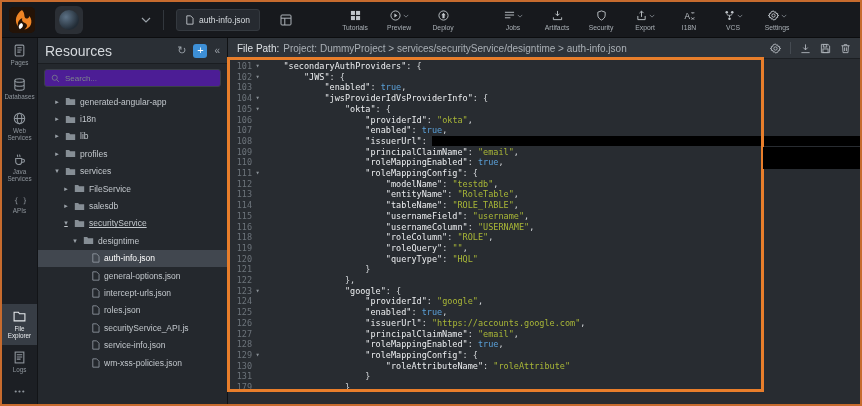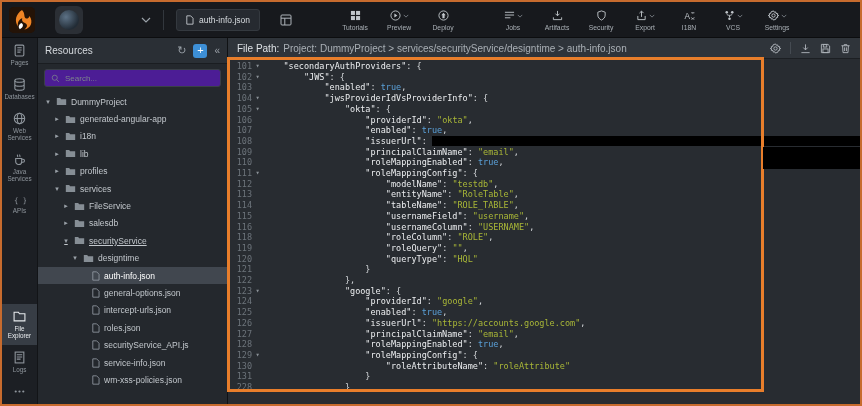--- a/index.html
+++ b/index.html
@@ -37,21 +37,21 @@
   .rail-item{display:flex;flex-direction:column;align-items:center;gap:2px;padding:6px 1px;
              color:#8f969d;font-size:6.3px;text-align:center;line-height:7px}
   .rail-item.active{background:#373d45;color:#e8ebee}
   .rail-spacer{flex:1}
 
   
   .resources{position:absolute;left:36px;top:36px;bottom:0;width:190px;background:#24282d;
              border-right:1px solid #101214;display:flex;flex-direction:column;z-index:4}
   .res-header{height:26px;flex:none;display:flex;align-items:center;gap:7px;padding:0 7px;
               background:#2a2f35;border-bottom:1px solid #1a1d21}
-  .res-title{flex:1;font-size:10px;color:#d5d9dd}
+  .res-title{flex:1;font-size:14px;color:#d5d9dd}
   .res-refresh{color:#9aa1a8;font-size:11px;line-height:11px}
   .res-plus{width:14px;height:14px;border-radius:3px;background:#3d8fd6;color:#fff;font-size:11px;
             line-height:13px;text-align:center}
   .res-collapse{color:#9aa1a8;font-size:10px}
   .res-search{margin:5px 6px 4px;height:18px;background:#4c1d95;border:1px solid #3a4047;
               border-radius:3px;display:flex;align-items:center;gap:5px;padding:0 6px}
   .res-search input{flex:1;background:transparent;border:0;outline:0;color:#aab0b6;
                     font-size:8px;font-family:"Liberation Sans",sans-serif}
   .res-search input::placeholder{color:#7d858c}
   .tree{flex:1;overflow:hidden;padding-top:2px}
@@ -352,29 +352,20 @@
   <div class="res-search">
     <span class="ic">
       <svg viewBox="0 0 12 12" width="9" height="9">
           <circle cx="5" cy="5" r="3.4" fill="none" stroke="#7d858c"></circle>
           <path d="M7.6 7.6l3 3" stroke="#7d858c"></path>
         </svg>
     </span>
     <input placeholder="Search..." style="">
   </div>
   <div class="tree">
-      <div class="tree-row" style="padding-left: 6px;">
-        <span class="tw-arrow">▾</span>
-        <span class="tw-icon ic">
-          <svg viewBox="0 0 12 10" width="11" height="9">
-            <path d="M.8 1.2h3.8l.9 1.3h5.7v6.3H.8z" fill="currentColor" opacity=".85"></path>
-          </svg>
-        </span>
-        <span>DummyProject</span>
-      </div>
       <div class="tree-row" style="padding-left: 15px;">
         <span class="tw-arrow">▸</span>
         <span class="tw-icon ic">
           <svg viewBox="0 0 12 10" width="11" height="9">
             <path d="M.8 1.2h3.8l.9 1.3h5.7v6.3H.8z" fill="currentColor" opacity=".85"></path>
           </svg>
         </span>
         <span>generated-angular-app</span>
       </div>
       <div class="tree-row" style="padding-left: 15px;">
@@ -572,18 +563,18 @@
       <div class="code-line"><span class="ln">122</span><span class="fold"></span><span class="txt">                },</span></div>
       <div class="code-line"><span class="ln">123</span><span class="fold">▾</span><span class="txt">                <span class="tk-k">"google"</span>: {</span></div>
       <div class="code-line"><span class="ln">124</span><span class="fold"></span><span class="txt">                    <span class="tk-k">"providerId"</span>: <span class="tk-s">"google"</span>,</span></div>
       <div class="code-line"><span class="ln">125</span><span class="fold"></span><span class="txt">                    <span class="tk-k">"enabled"</span>: <span class="tk-b">true</span>,</span></div>
       <div class="code-line"><span class="ln">126</span><span class="fold"></span><span class="txt">                    <span class="tk-k">"issuerUrl"</span>: <span class="tk-s">"https://accounts.google.com"</span>,</span></div>
       <div class="code-line"><span class="ln">127</span><span class="fold"></span><span class="txt">                    <span class="tk-k">"principalClaimName"</span>: <span class="tk-s">"email"</span>,</span></div>
       <div class="code-line"><span class="ln">128</span><span class="fold"></span><span class="txt">                    <span class="tk-k">"roleMappingEnabled"</span>: <span class="tk-b">true</span>,</span></div>
       <div class="code-line"><span class="ln">129</span><span class="fold">▾</span><span class="txt">                    <span class="tk-k">"roleMappingConfig"</span>: {</span></div>
       <div class="code-line"><span class="ln">130</span><span class="fold"></span><span class="txt">                        <span class="tk-k">"roleAttributeName"</span>: <span class="tk-s">"roleAttribute"</span></span></div>
       <div class="code-line"><span class="ln">131</span><span class="fold"></span><span class="txt">                    }</span></div>
-      <div class="code-line"><span class="ln">228</span><span class="fold"></span><span class="txt">                }</span></div>
+      <div class="code-line"><span class="ln">179</span><span class="fold"></span><span class="txt">                }</span></div>
     </div>
 </div>
 
 <div class="annotation"></div>
 <div class="redact-b"></div>
 
 </body></html>

